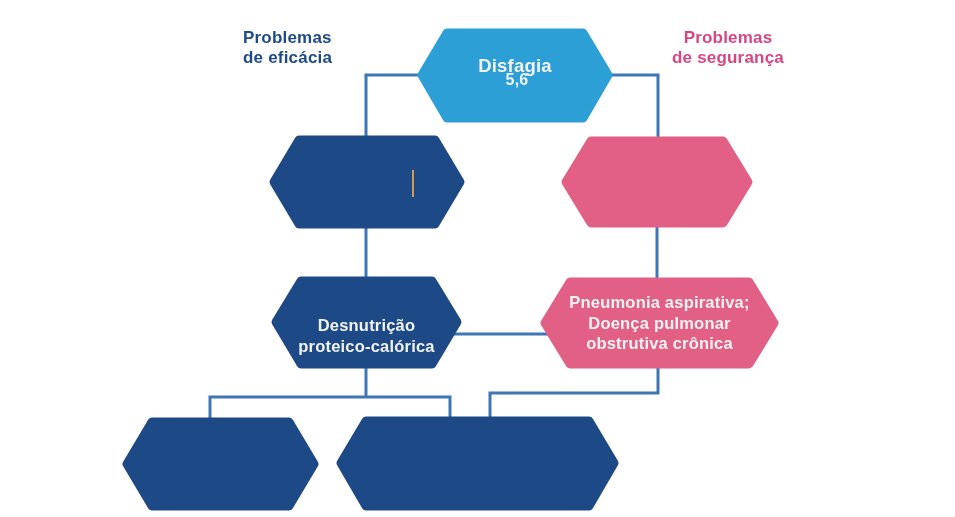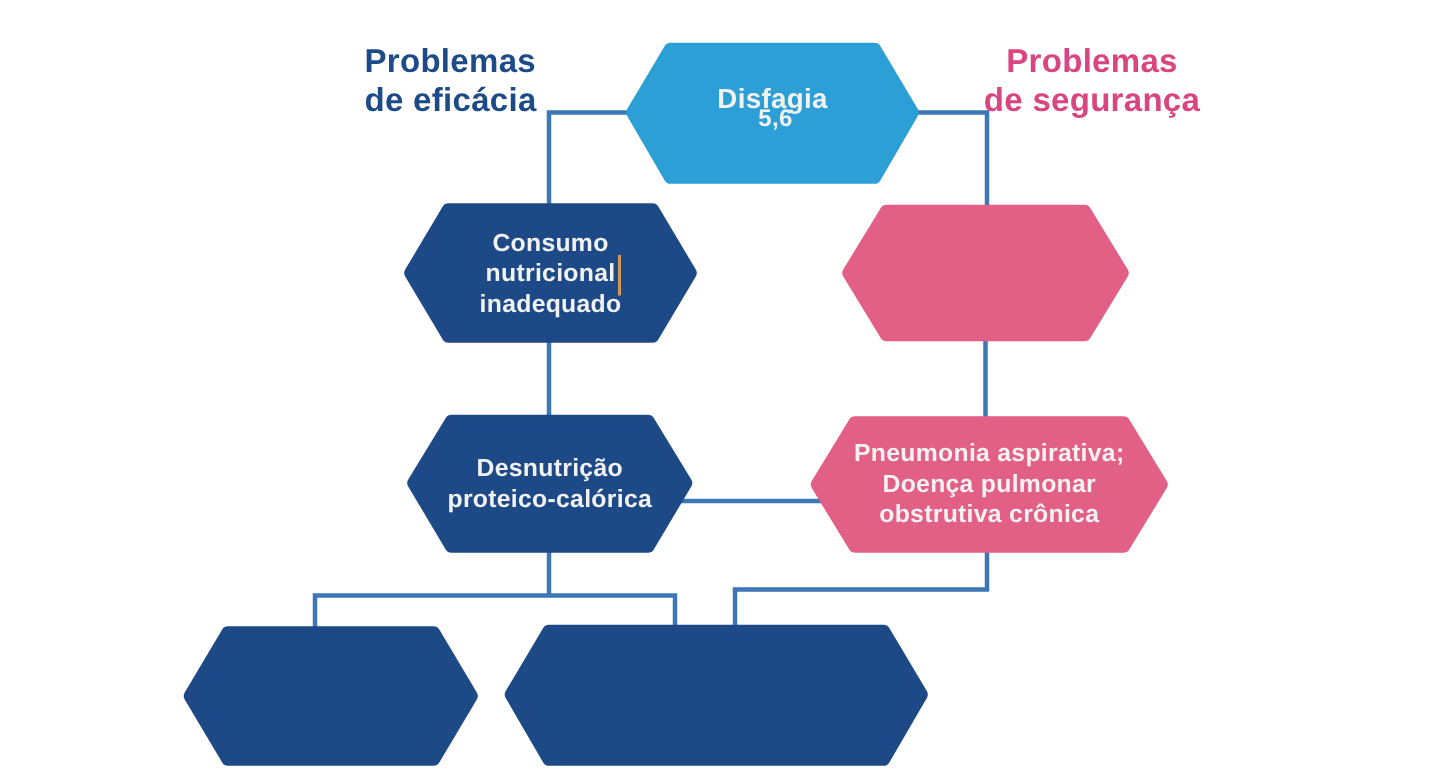--- a/index.html
+++ b/index.html
@@ -27,21 +27,21 @@
   .sup{
     font-size:16px;
     position:relative;
     top:-7px;
     margin-left:4px;
     font-weight:bold;
   }
   .heading{
     position:absolute;
     font-weight:bold;
-    font-size:22px;
+    font-size:17px;
     line-height:1.2;
     white-space:pre-line;
     letter-spacing:0.2px;
   }
   .heading-efficacy{left:243px;top:28px;color:#1d4b87;text-align:left;}
   .heading-safety{left:628px;top:28px;width:200px;color:#d84580;text-align:center;}
   .caret{
     position:absolute;
     left:412px;top:170px;
     width:2px;height:27px;
@@ -79,26 +79,23 @@
 
   <div class="heading heading-efficacy">Problemas
 de eficácia</div>
   <div class="heading heading-safety">Problemas
 de segurança</div>
 
   <div class="node-label top-node" style="left:418px;top:31px;width:194px;height:89px;flex-direction:column;">
     <span>Disfagia</span><span class="sup">5,6</span>
   </div>
 
-  <div class="node-label" style="left:270px;top:137px;width:194px;height:91px;">Consumo
-nutricional
-inadequado</div>
 
 
-  <div class="node-label" style="left:272px;top:277px;width:189px;height:91px;">Desnutrição
+  <div class="node-label" style="left:272px;top:290px;width:189px;height:91px;">Desnutrição
 proteico-calórica</div>
 
   <div class="node-label" style="left:541px;top:278px;width:237px;height:90px;">Pneumonia aspirativa;
 Doença pulmonar
 obstrutiva crônica</div>
 
 
 
   <div class="caret"></div>
 

